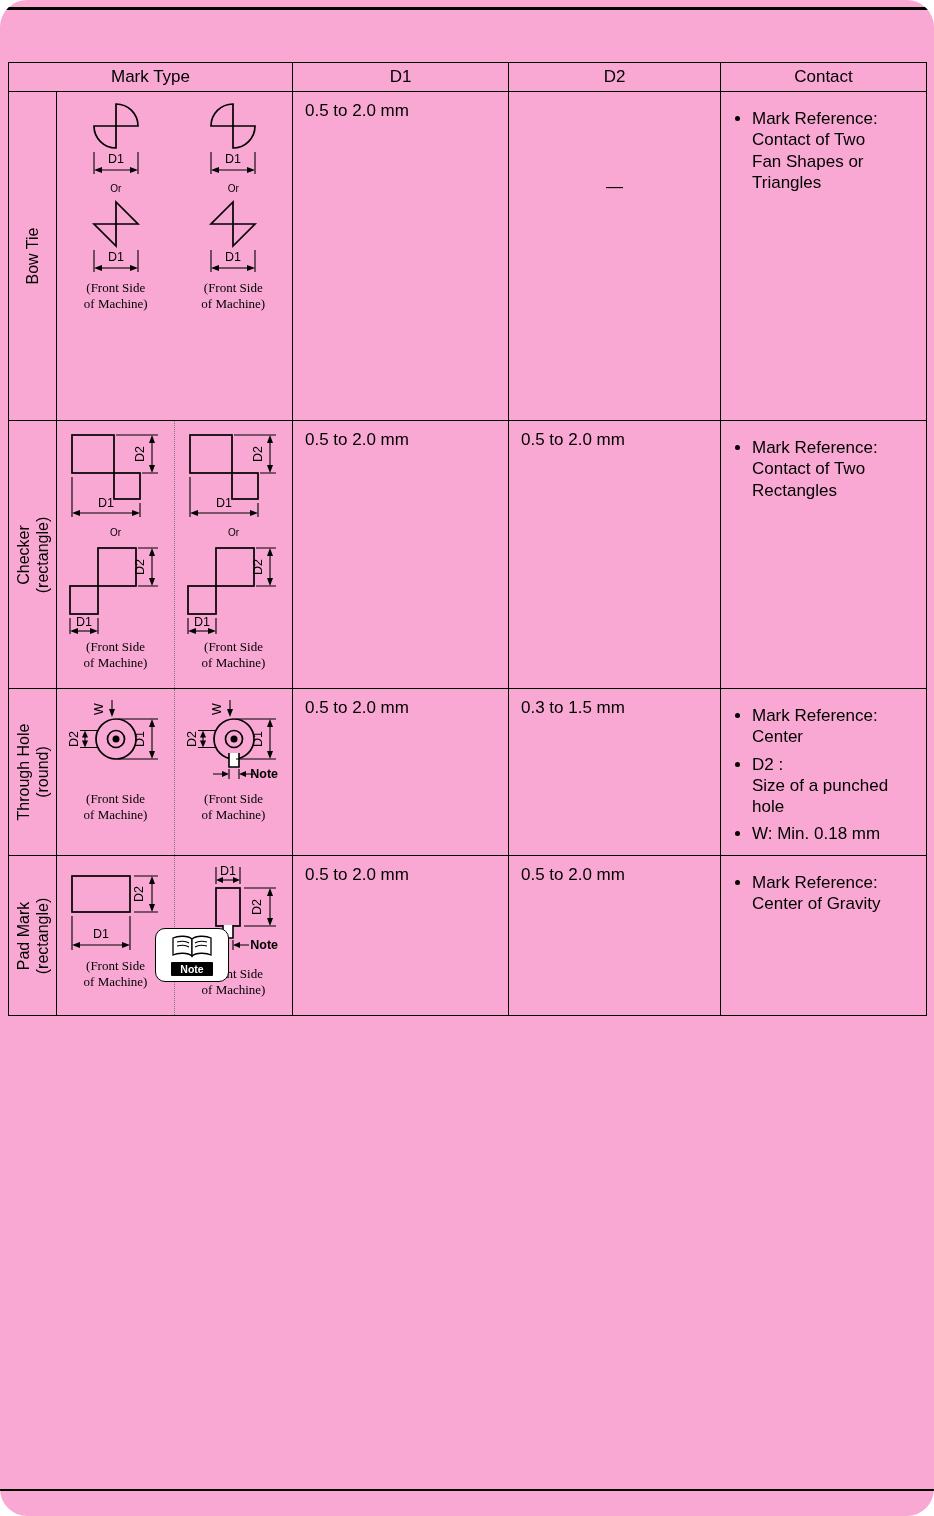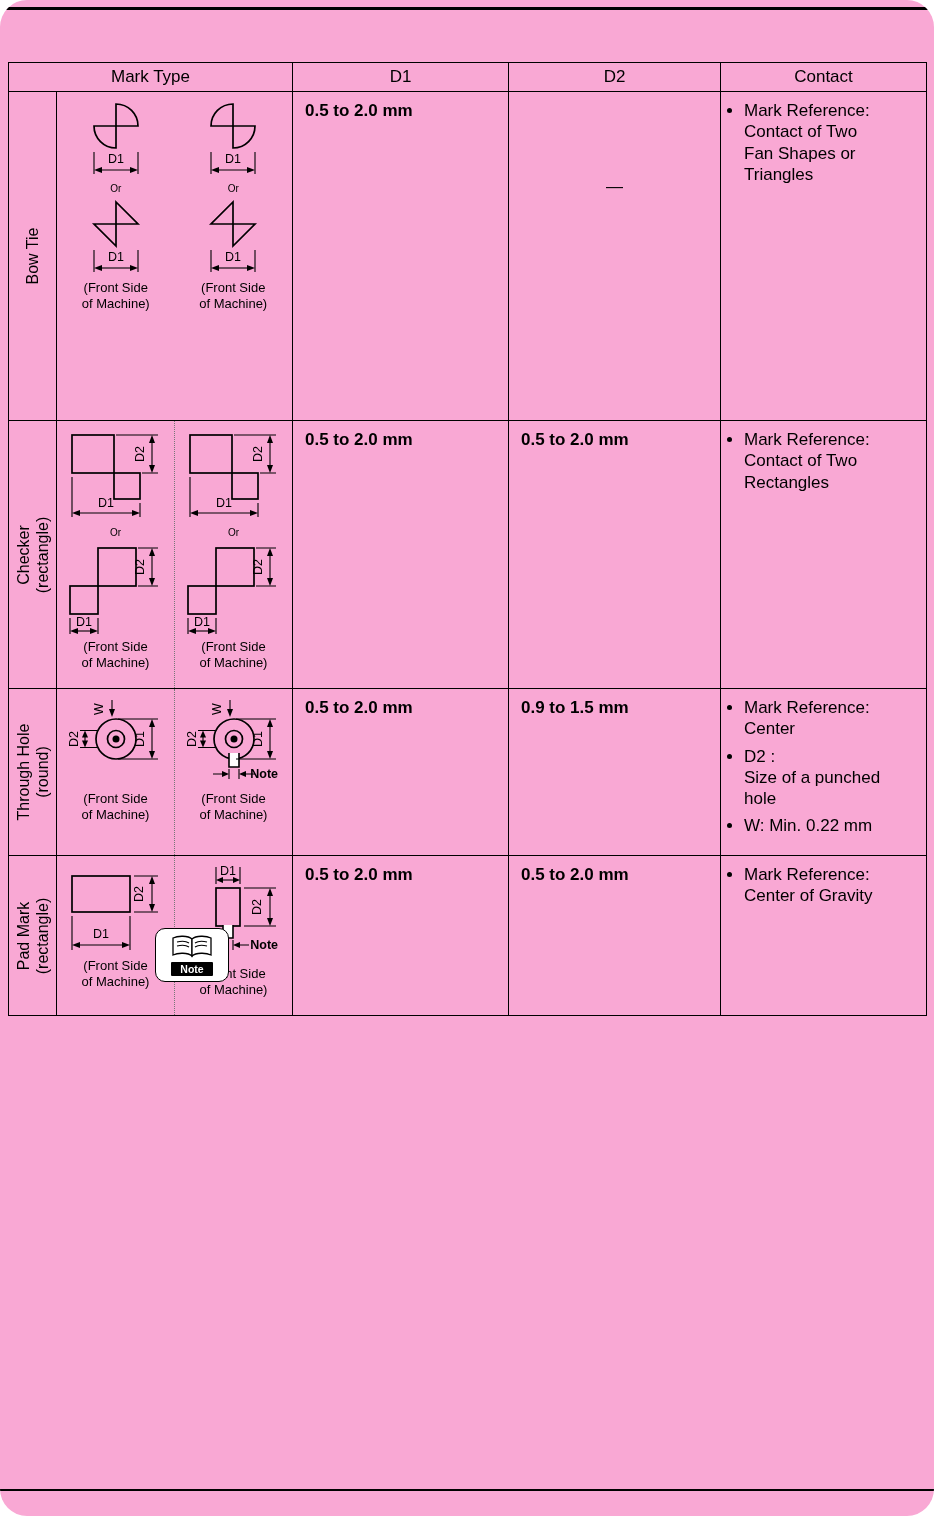--- a/index.html
+++ b/index.html
@@ -33,26 +33,26 @@
     white-space:pre;text-align:center;
     font-size:16px;line-height:1.2;
   }
   td.diagcell{padding:0;vertical-align:top;}
   .diag-cols{display:flex;height:100%;align-items:stretch;}
   .diag-col{flex:1;display:flex;flex-direction:column;align-items:center;padding-top:8px;}
   .divided{border-right:1px dotted #777;}
   .or-label{font-size:10px;margin:3px 0 4px 0;}
   .caption{
     font-size:13px;line-height:1.25;text-align:center;
-    white-space:pre-line;margin-top:2px;
-  }
-  td.valcell{vertical-align:top;font-size:17px;padding:9px 4px 0 12px;font-weight:bold;}
+    white-space:pre-line;margin-top:2px;font-family:Liberation Serif, serif;
+  }
+  td.valcell{vertical-align:top;font-size:17px;padding:9px 4px 0 12px;}
   td.dashcell{vertical-align:top;text-align:center;font-size:17px;padding-top:85px;}
   td.remcell{vertical-align:top;padding:8px 4px 0 4px;}
-  .remcell ul{margin:0;padding-left:19px;}
+  .remcell ul{margin:8px;padding-left:19px;}
   .remcell li{
     font-size:17px;line-height:1.25;white-space:pre-line;
     margin-bottom:6px;
   }
   tr.h1>td{height:242px;}
   tr.h2>td{height:258px;}
   tr.h3>td{height:157px;}
   tr.h4>td{height:150px;}
 
   
@@ -324,29 +324,29 @@
               <polygon class="ah" points="43,77 36,74 36,80"></polygon>
                   <polygon class="ah" points="53,77 60,74 60,80"></polygon>
               <text class="b" x="92" y="81" text-anchor="end">Note</text>
             </svg>
             <div class="caption">(Front Side
 of Machine)</div>
           </div>
         </div>
       </td>
       <td class="valcell">0.5 to 2.0 mm</td>
-      <td class="valcell">0.9 to 1.5 mm</td>
+      <td class="valcell">0.3 to 1.5 mm</td>
       <td class="remcell">
         <ul>
           <li>Mark Reference:
 Center</li>
           <li>D2 :
 Size of a punched
 hole</li>
-          <li>W: Min. 0.22 mm</li>
+          <li>W: Min. 0.18 mm</li>
         </ul>
       </td>
     </tr>
 
     <tr class="h4">
       <td class="vcell">
         <div class="vlabel">Pad Mark
 (rectangle)</div>
       </td>
       <td class="diagcell">

